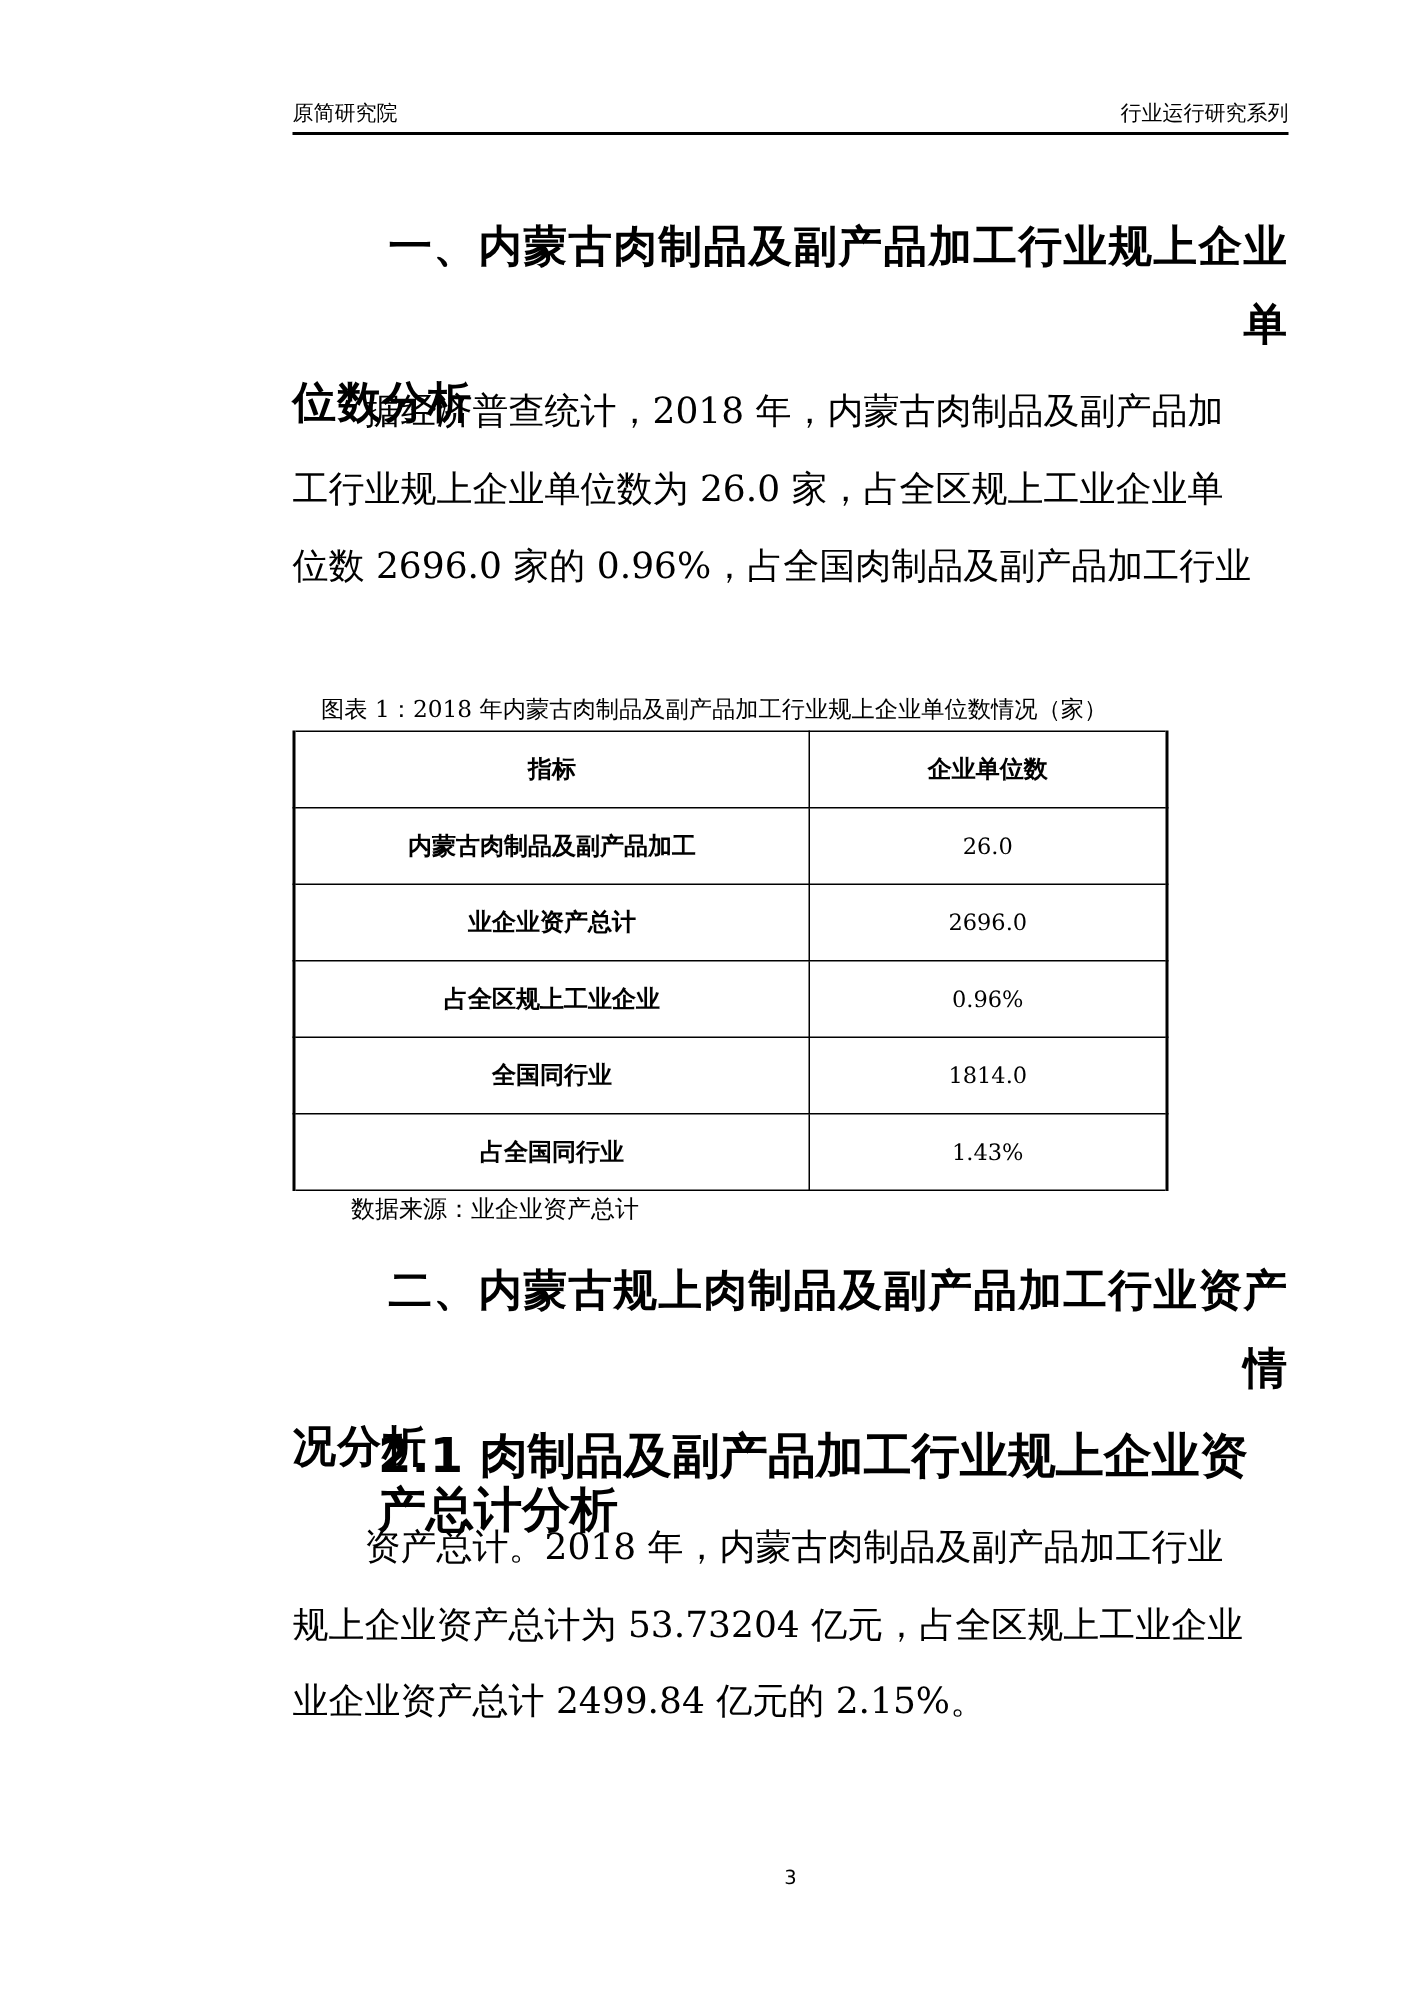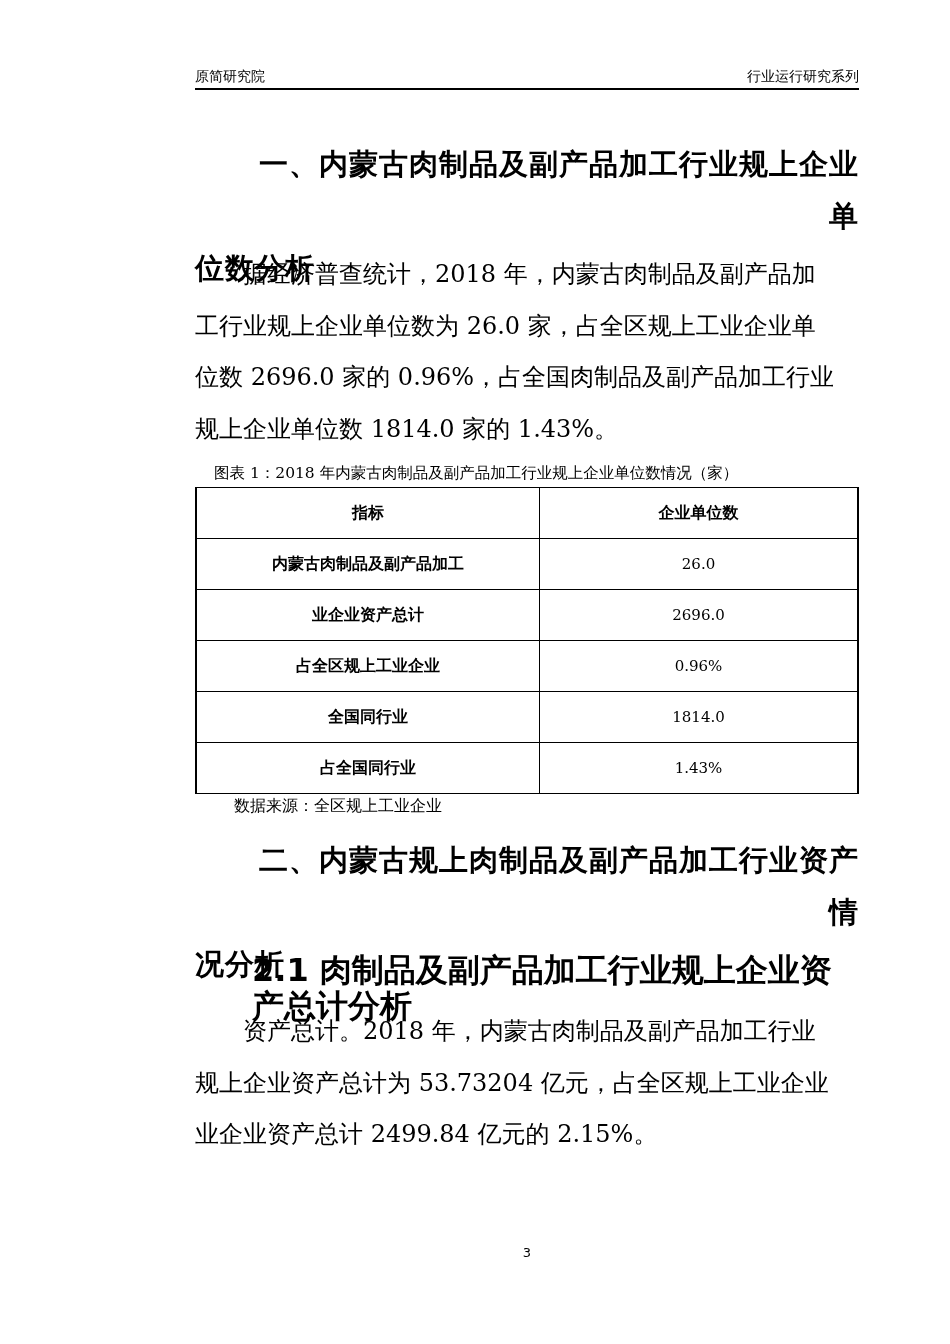--- a/index.html
+++ b/index.html
@@ -14,21 +14,21 @@
   .h1 { position: absolute; left: 143px; width: 664px; font-family: "DejaVu Sans", sans-serif; font-weight: bold; font-size: 29px; line-height: 52px; letter-spacing: 1px; }
   .h1 .first { display: block; padding-left: 58px; text-align: right; }
   .h2 { position: absolute; left: 200px; width: 607px; font-family: "DejaVu Sans", sans-serif; font-weight: bold; font-size: 32px; line-height: 36px; }
 
   .para { position: absolute; left: 143px; width: 664px; font-family: "DejaVu Serif", serif; font-size: 24px; line-height: 51.5px; text-align: justify; }
   .para .line { display: block; white-space: nowrap; }
   .para .line.indent { padding-left: 48px; }
 
   .caption { position: absolute; left: 162px; top: 462px; width: 640px; font-family: "DejaVu Serif", serif; font-size: 15.5px; line-height: 22px; white-space: nowrap; }
 
-  table.data { position: absolute; left: 143px; top: 487px; width: 664px; border-collapse: collapse; }
+  table.data { position: absolute; left: 143px; top: 487px; width: 584px; border-collapse: collapse; }
   table.data td, table.data th { border: 1px solid #000; height: 50px; padding: 0; text-align: center; vertical-align: middle; }
   table.data th { font-family: "DejaVu Sans", sans-serif; font-weight: bold; font-size: 16px; }
   table.data td.label { font-family: "DejaVu Sans", sans-serif; font-weight: bold; font-size: 16px; width: 342px; }
   table.data td.value { font-family: "DejaVu Serif", serif; font-size: 15px; }
   table.data { border-left: 2px solid #000; border-right: 2px solid #000; }
 
   .source { position: absolute; left: 182px; top: 795px; font-family: "DejaVu Serif", serif; font-size: 16px; line-height: 22px; }
 
   .page-num { position: absolute; left: 0; width: 950px; top: 1245px; text-align: center; font-family: "DejaVu Sans", sans-serif; font-size: 13px; }
 </style>
@@ -45,21 +45,20 @@
 
   <div class="h1" style="top:138px;">
     <span class="first">一、内蒙古肉制品及副产品加工行业规上企业单</span>
     <span>位数分析</span>
   </div>
 
   <div class="para" style="top:249px;">
     <span class="line indent">据经济普查统计，2018 年，内蒙古肉制品及副产品加</span>
     <span class="line">工行业规上企业单位数为 26.0 家，占全区规上工业企业单</span>
     <span class="line">位数 2696.0 家的 0.96%，占全国肉制品及副产品加工行业</span>
-    <span class="line">规上企业单位数 1814.0 家的 1.43%。</span>
   </div>
 
   <div class="caption">图表 1：2018 年内蒙古肉制品及副产品加工行业规上企业单位数情况（家）</div>
 
   <table class="data">
     <tbody>
         <tr>
       <th>指标</th>
       <th>企业单位数</th>
     </tr>
@@ -79,21 +78,21 @@
       <td class="label">全国同行业</td>
       <td class="value">1814.0</td>
     </tr>
     <tr>
       <td class="label">占全国同行业</td>
       <td class="value">1.43%</td>
     </tr>
   </tbody>
     </table>
 
-  <div class="source">数据来源：全区规上工业企业</div>
+  <div class="source">数据来源：业企业资产总计</div>
 
   <div class="h1" style="top:834px;">
     <span class="first">二、内蒙古规上肉制品及副产品加工行业资产情</span>
     <span>况分析</span>
   </div>
 
   <div class="h2" style="top:952px;">2.1  肉制品及副产品加工行业规上企业资产总计分析</div>
 
   <div class="para" style="top:1006px;">
     <span class="line indent">资产总计。2018 年，内蒙古肉制品及副产品加工行业</span>

